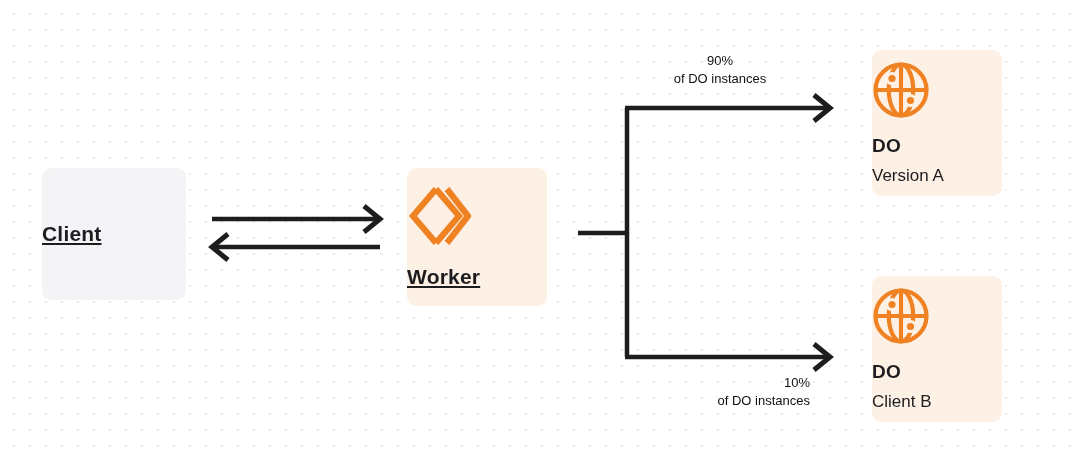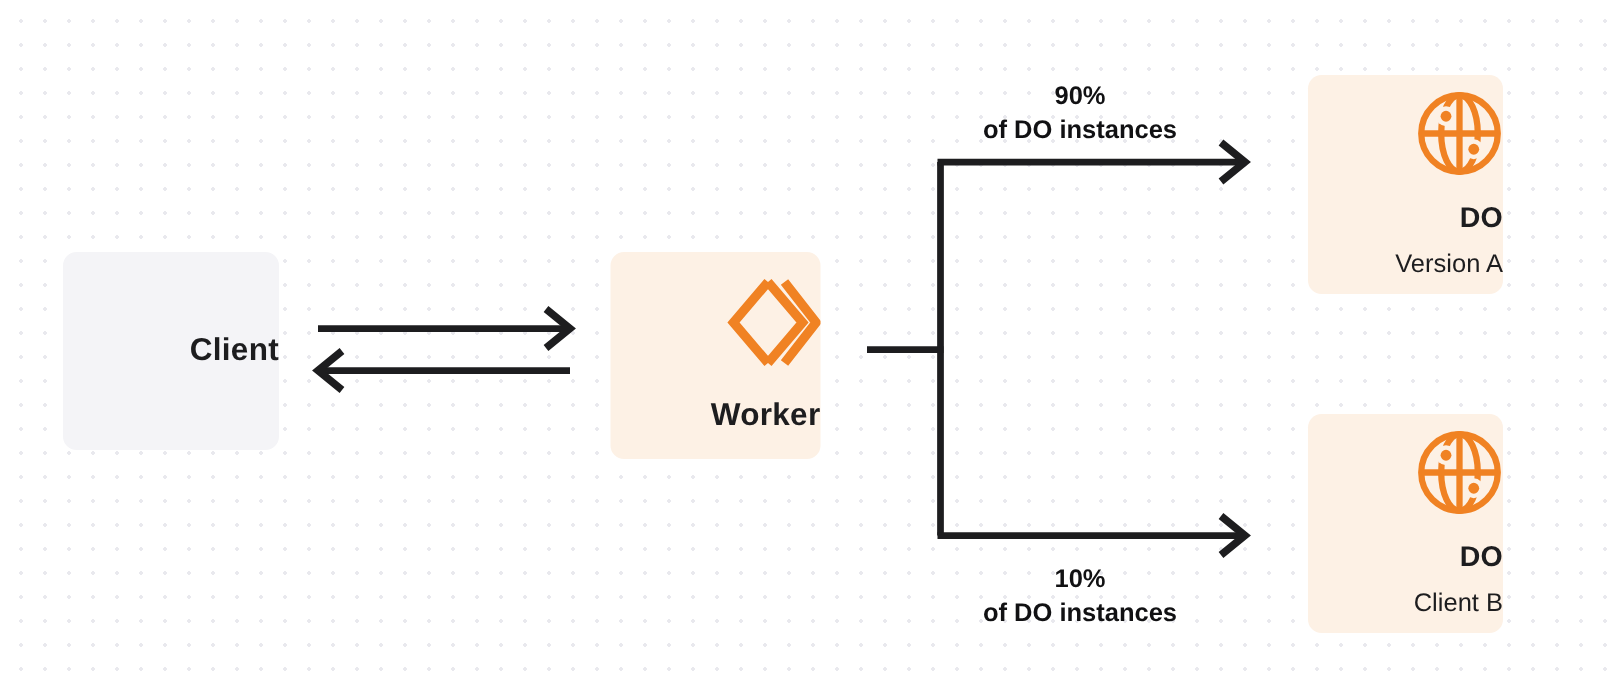--- a/index.html
+++ b/index.html
@@ -21,21 +21,21 @@
     background-image: radial-gradient(circle, #e9e9ee 1.1px, transparent 1.2px);
     background-size: 16px 16px;
     background-position: 6px 6px;
   }
   .node {
     position: absolute;
     box-sizing: border-box;
     border-radius: 9px;
     display: flex;
     flex-direction: column;
-    align-items: flex-end;
+    align-items: flex-start;
     justify-content: center;
   }
   .node-client {
     left: 42px;
     top: 168px;
     width: 144px;
     height: 132px;
     background-color: #f4f4f7;
   }
   .node-worker {
@@ -61,53 +61,55 @@
   }
   .node-title {
     font-size: 19px;
     font-weight: bold;
     color: #1d1d1f;
     letter-spacing: 0.2px;
     line-height: 1.15;
   }
   .node-title-lg {
     font-size: 21px;
+    text-decoration: underline;
   }
   .node-subtitle {
     font-size: 17px;
     font-weight: normal;
     color: #1d1d1f;
     margin-top: 9px;
     line-height: 1.15;
   }
   .node-icon {
     display: block;
     margin-bottom: 12px;
   }
   .worker-icon-wrap {
     margin-bottom: 14px;
   }
   .edge-label {
     position: absolute;
     text-align: center;
-    font-size: 17px;
-    font-weight: bold;
+    font-size: 13px;
+    font-weight: normal;
     color: #111113;
     line-height: 1.38;
     white-space: nowrap;
   }
   .edge-label-top {
     left: 630px;
     top: 52px;
     width: 180px;
   }
   .edge-label-bottom {
     left: 630px;
     top: 374px;
     width: 180px;
+    text-align: right;
   }
   #connectors {
     position: absolute;
     left: 0;
     top: 0;
     width: 1072px;
     height: 452px;
     pointer-events: none;
   }
 </style>

